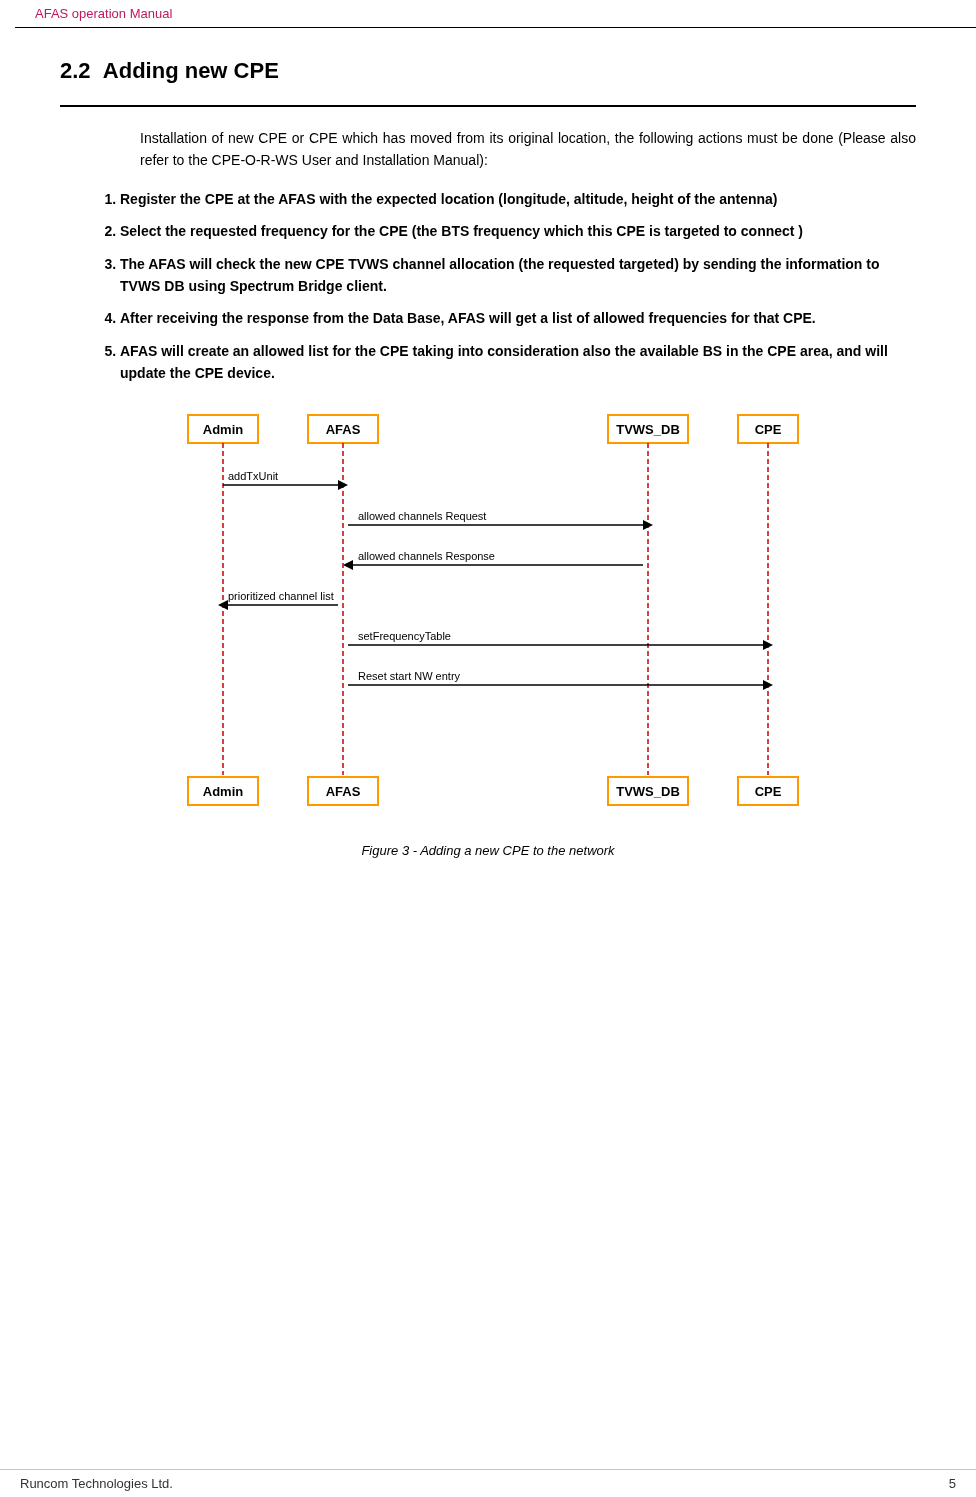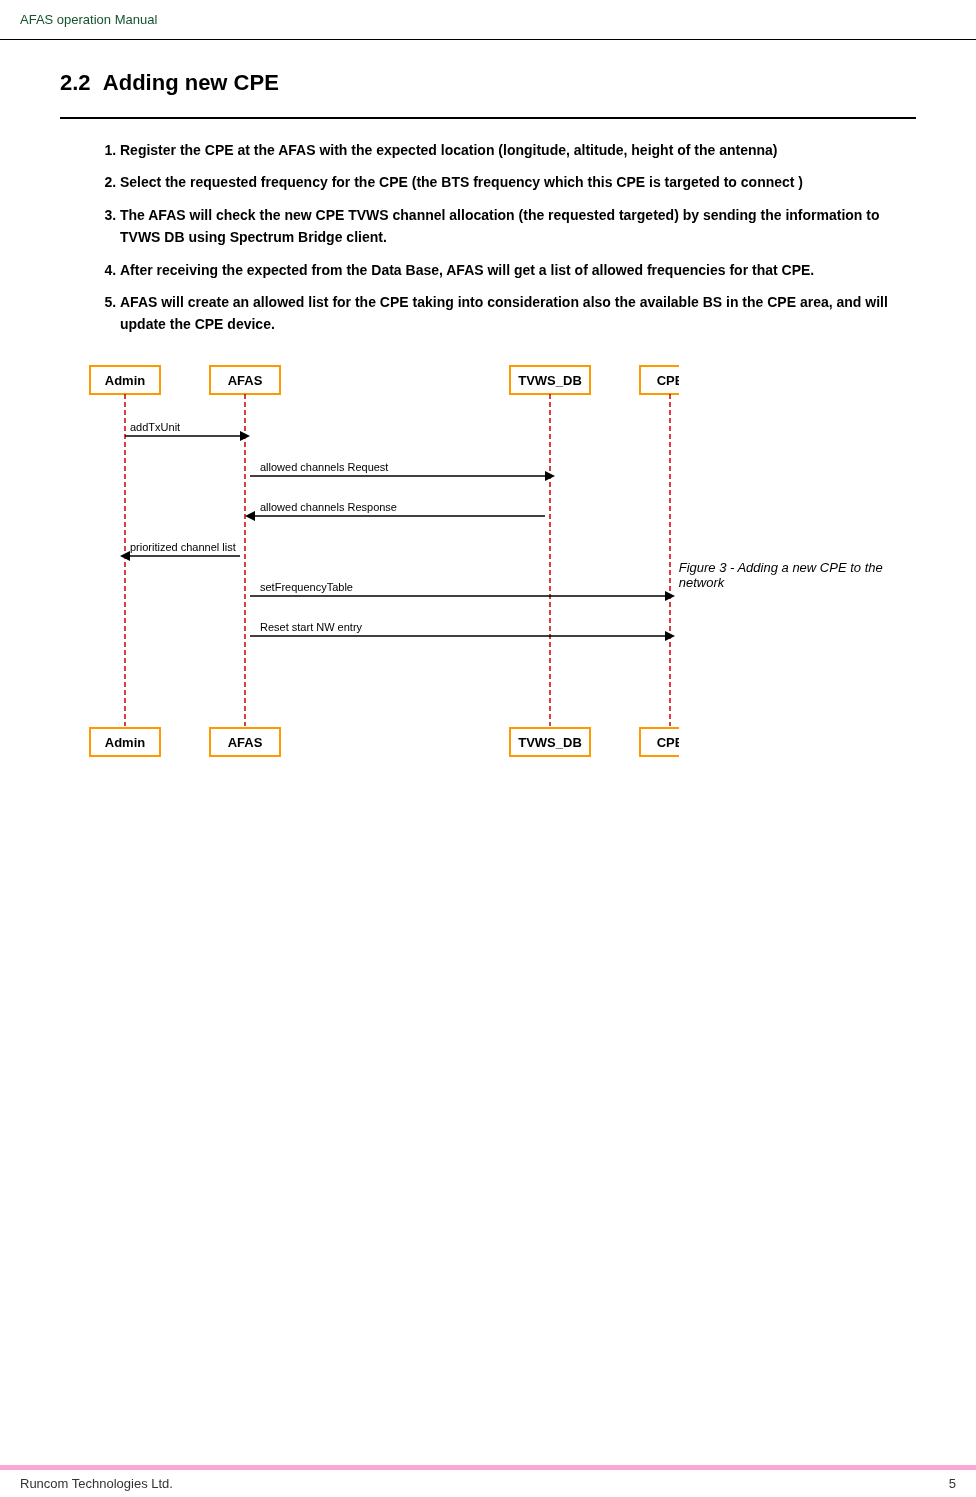--- a/index.html
+++ b/index.html
@@ -7,26 +7,27 @@
       font-family: Arial, sans-serif;
       font-size: 14px;
       background: #fff;
       color: #000;
       width: 976px;
       min-height: 1497px;
       position: relative;
     }
     .page-header {
       border-bottom: 1px solid #000;
-      padding: 12px 20px;
+      padding: 6px 20px;
       font-size: 13px;
-      color: #14532d;
+      color: #be185d;
+      margin-left: 15px;
     }
     .page-footer {
-      border-top: 5px solid #f9a8d4;
+      border-top: 1px solid #f9a8d4;
       padding: 6px 20px;
       font-size: 13px;
       color: #333;
       display: flex;
       justify-content: space-between;
       position: absolute;
       bottom: 0;
       left: 0;
       right: 0;
     }
@@ -51,21 +52,21 @@
       margin-bottom: 16px;
       font-weight: bold;
     }
     .ordered-list li {
       margin-bottom: 10px;
       line-height: 1.6;
     }
     .diagram-container {
       margin: 20px auto;
       display: flex;
-      flex-direction: row;
+      flex-direction: column;
       align-items: center;
     }
     .diagram-caption {
       font-style: italic;
       font-size: 13px;
       margin-top: 8px;
       text-align: left;
     }
     
     .diagram-box {
@@ -100,26 +101,29 @@
 <div class="page-header">
   <span>AFAS operation Manual</span>
 </div>
 
 <div class="content">
 
   <div class="section-title">
     <span>2.2</span>&nbsp;&nbsp;<span>Adding new CPE</span>
   </div>
 
+  <div class="section-body">
+    <span>Installation of new CPE or CPE which has moved from its original location, the following actions must be done (Please also refer to the CPE-O-R-WS User and Installation Manual):</span>
+  </div>
 
   <ol class="ordered-list">
     <li><span>Register the CPE at the AFAS with the expected location (longitude, altitude, height of the antenna)</span></li>
     <li><span>Select the requested frequency for the CPE (the BTS frequency which this CPE is targeted to connect )</span></li>
     <li><span>The AFAS will check the new CPE TVWS channel allocation (the requested targeted) by sending the information to TVWS DB using Spectrum Bridge client.</span></li>
-    <li><span>After receiving the expected from the Data Base, AFAS will get a list of allowed frequencies for that CPE.</span></li>
+    <li><span>After receiving the response from the Data Base, AFAS will get a list of allowed frequencies for that CPE.</span></li>
     <li><span>AFAS will create an allowed list for the CPE taking into consideration also the available BS in the CPE area, and will update the CPE device.</span></li>
   </ol>
 
   <div class="diagram-container">
 
     <svg width="660" height="430">
 
       <rect x="30" y="10" width="70" height="28" class="diagram-box"></rect>
       <text x="65" y="29" text-anchor="middle" class="diagram-box-text">Admin</text>
 

